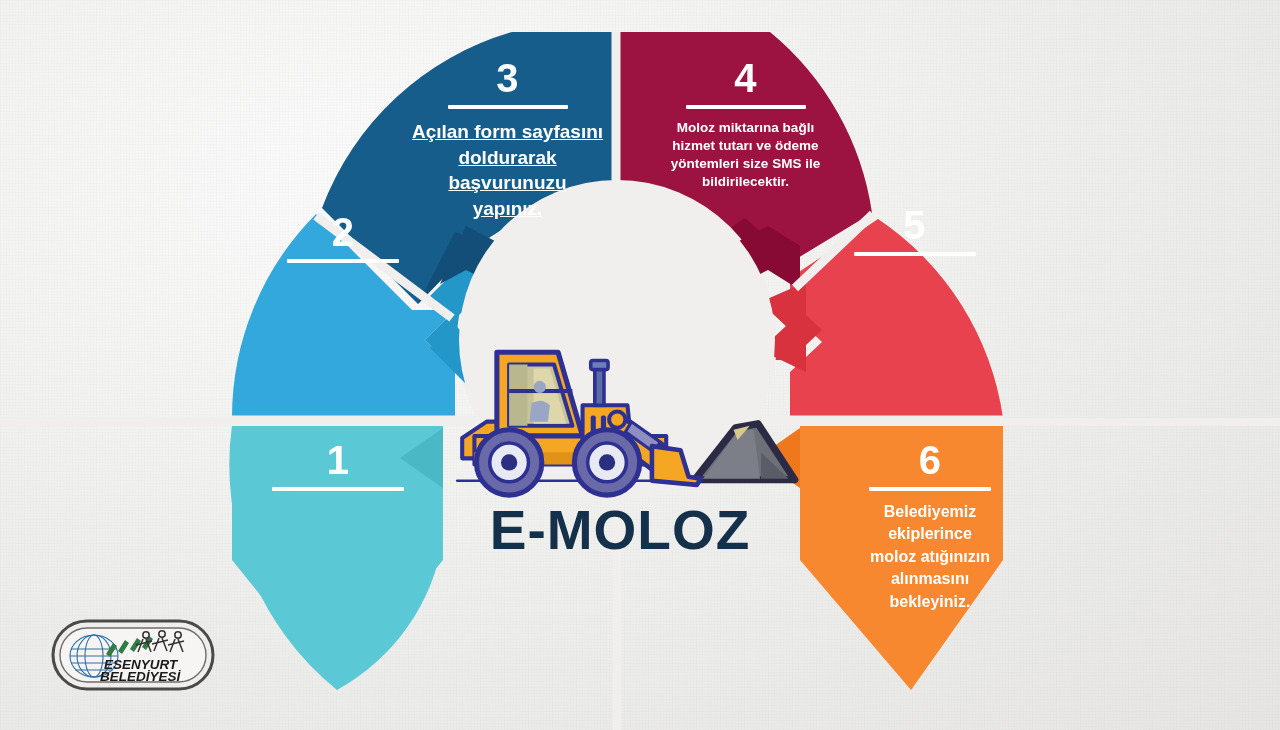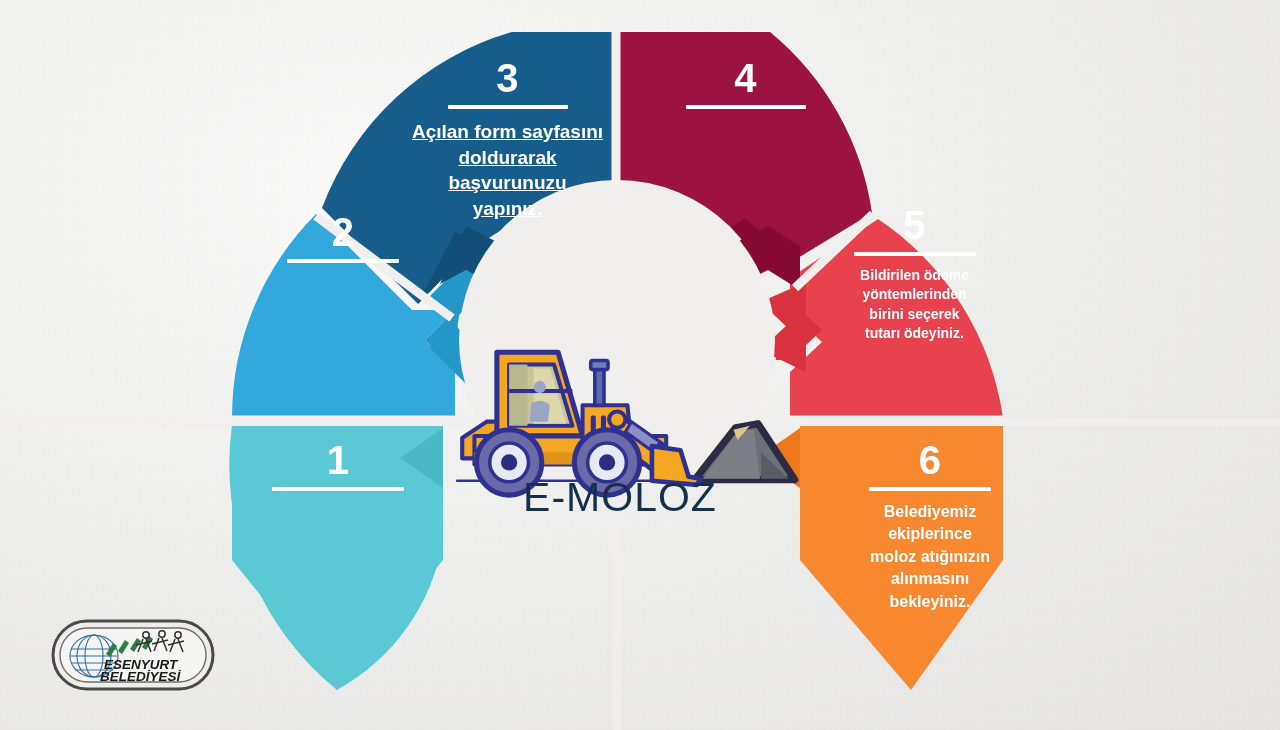--- a/index.html
+++ b/index.html
@@ -90,25 +90,25 @@
   #step5 .step-body { font-size: 14px; line-height: 1.38; }
 
   #step6 { left: 840px; top: 440px; width: 180px; }
   #step6 .rule { width: 122px; }
   #step6 .step-body { font-size: 16px; line-height: 1.4; }
 
   
   #center-title {
     position: absolute;
     left: 430px;
-    top: 474px;
+    top: 498px;
     width: 380px;
     text-align: center;
-    font-size: 41px;
-    font-weight: 400;
+    font-size: 55px;
+    font-weight: 700;
     letter-spacing: 1px;
     color: #14304b;
     pointer-events: none;
   }
 
   
   #logo {
     position: absolute;
     left: 50px;
     top: 618px;
@@ -304,28 +304,28 @@
     <div class="step-num">3</div>
     <div class="rule"></div>
     <div class="step-body">
       Açılan form sayfasını<br>doldurarak başvurunuzu<br>yapınız.
     </div>
   </div>
 
   <div class="step" id="step4">
     <div class="step-num">4</div>
     <div class="rule"></div>
+    <div class="step-body">
+      Moloz miktarına bağlı<br>hizmet tutarı ve ödeme<br>yöntemleri size <b>SMS</b> ile<br>bildirilecektir.
+    </div>
   </div>
 
   <div class="step" id="step5">
     <div class="step-num">5</div>
     <div class="rule"></div>
-    <div class="step-body">
-      Bildirilen ödeme<br>yöntemlerinden<br>birini seçerek<br>tutarı ödeyiniz.
-    </div>
   </div>
 
   <div class="step" id="step6">
     <div class="step-num">6</div>
     <div class="rule"></div>
     <div class="step-body">
       Belediyemiz<br>ekiplerince<br>moloz atığınızın<br>alınmasını<br>bekleyiniz.
     </div>
   </div>
 

